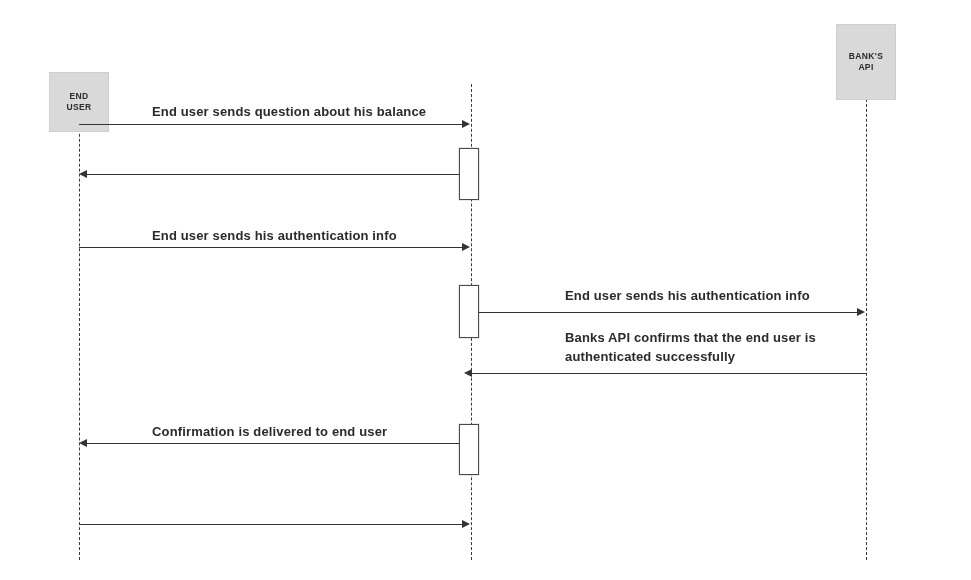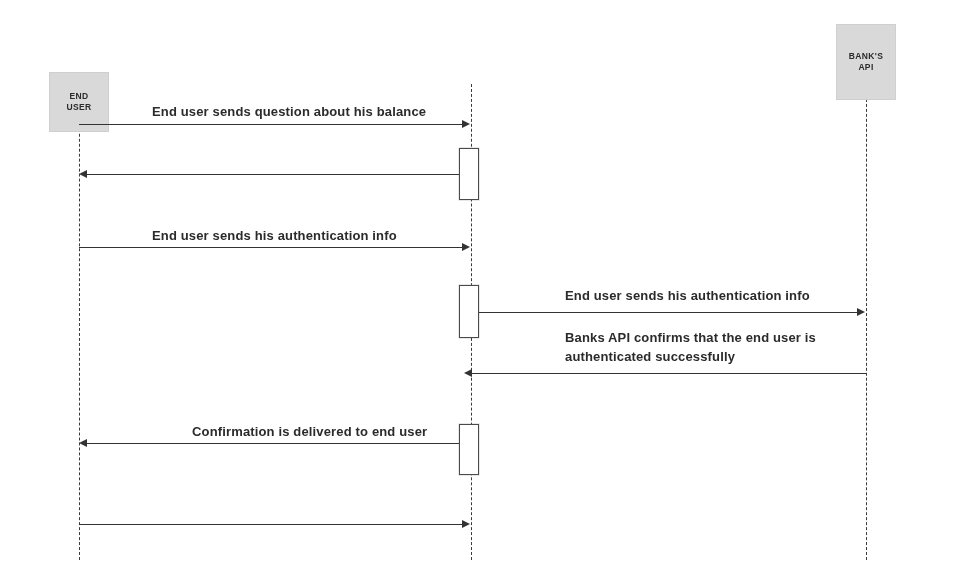--- a/index.html
+++ b/index.html
@@ -112,20 +112,20 @@
 
   <div class="msg-label" style="left:565px;top:287px;">End user sends his authentication info</div>
   <div class="msg-line" style="left:479px;top:312px;width:378px;"></div>
   <div class="arrow-head right" style="left:857px;top:307.5px;"></div>
 
   <div class="msg-label" style="left:565px;top:329px;">Banks API confirms that the end user is
 authenticated successfully</div>
   <div class="msg-line" style="left:472px;top:373px;width:394px;"></div>
   <div class="arrow-head left" style="left:464px;top:368.5px;"></div>
 
-  <div class="msg-label" style="left:152px;top:423px;margin-left:40px;">Confirmation is delivered to end user</div>
+  <div class="msg-label" style="left:152px;top:423px;">Confirmation is delivered to end user</div>
   <div class="msg-line" style="left:87px;top:443px;width:372px;"></div>
   <div class="arrow-head left" style="left:79px;top:438.5px;"></div>
 
   <div class="msg-line" style="left:79px;top:524px;width:383px;"></div>
   <div class="arrow-head right" style="left:462px;top:519.5px;"></div>
 
 </div>
 
 </body></html>

